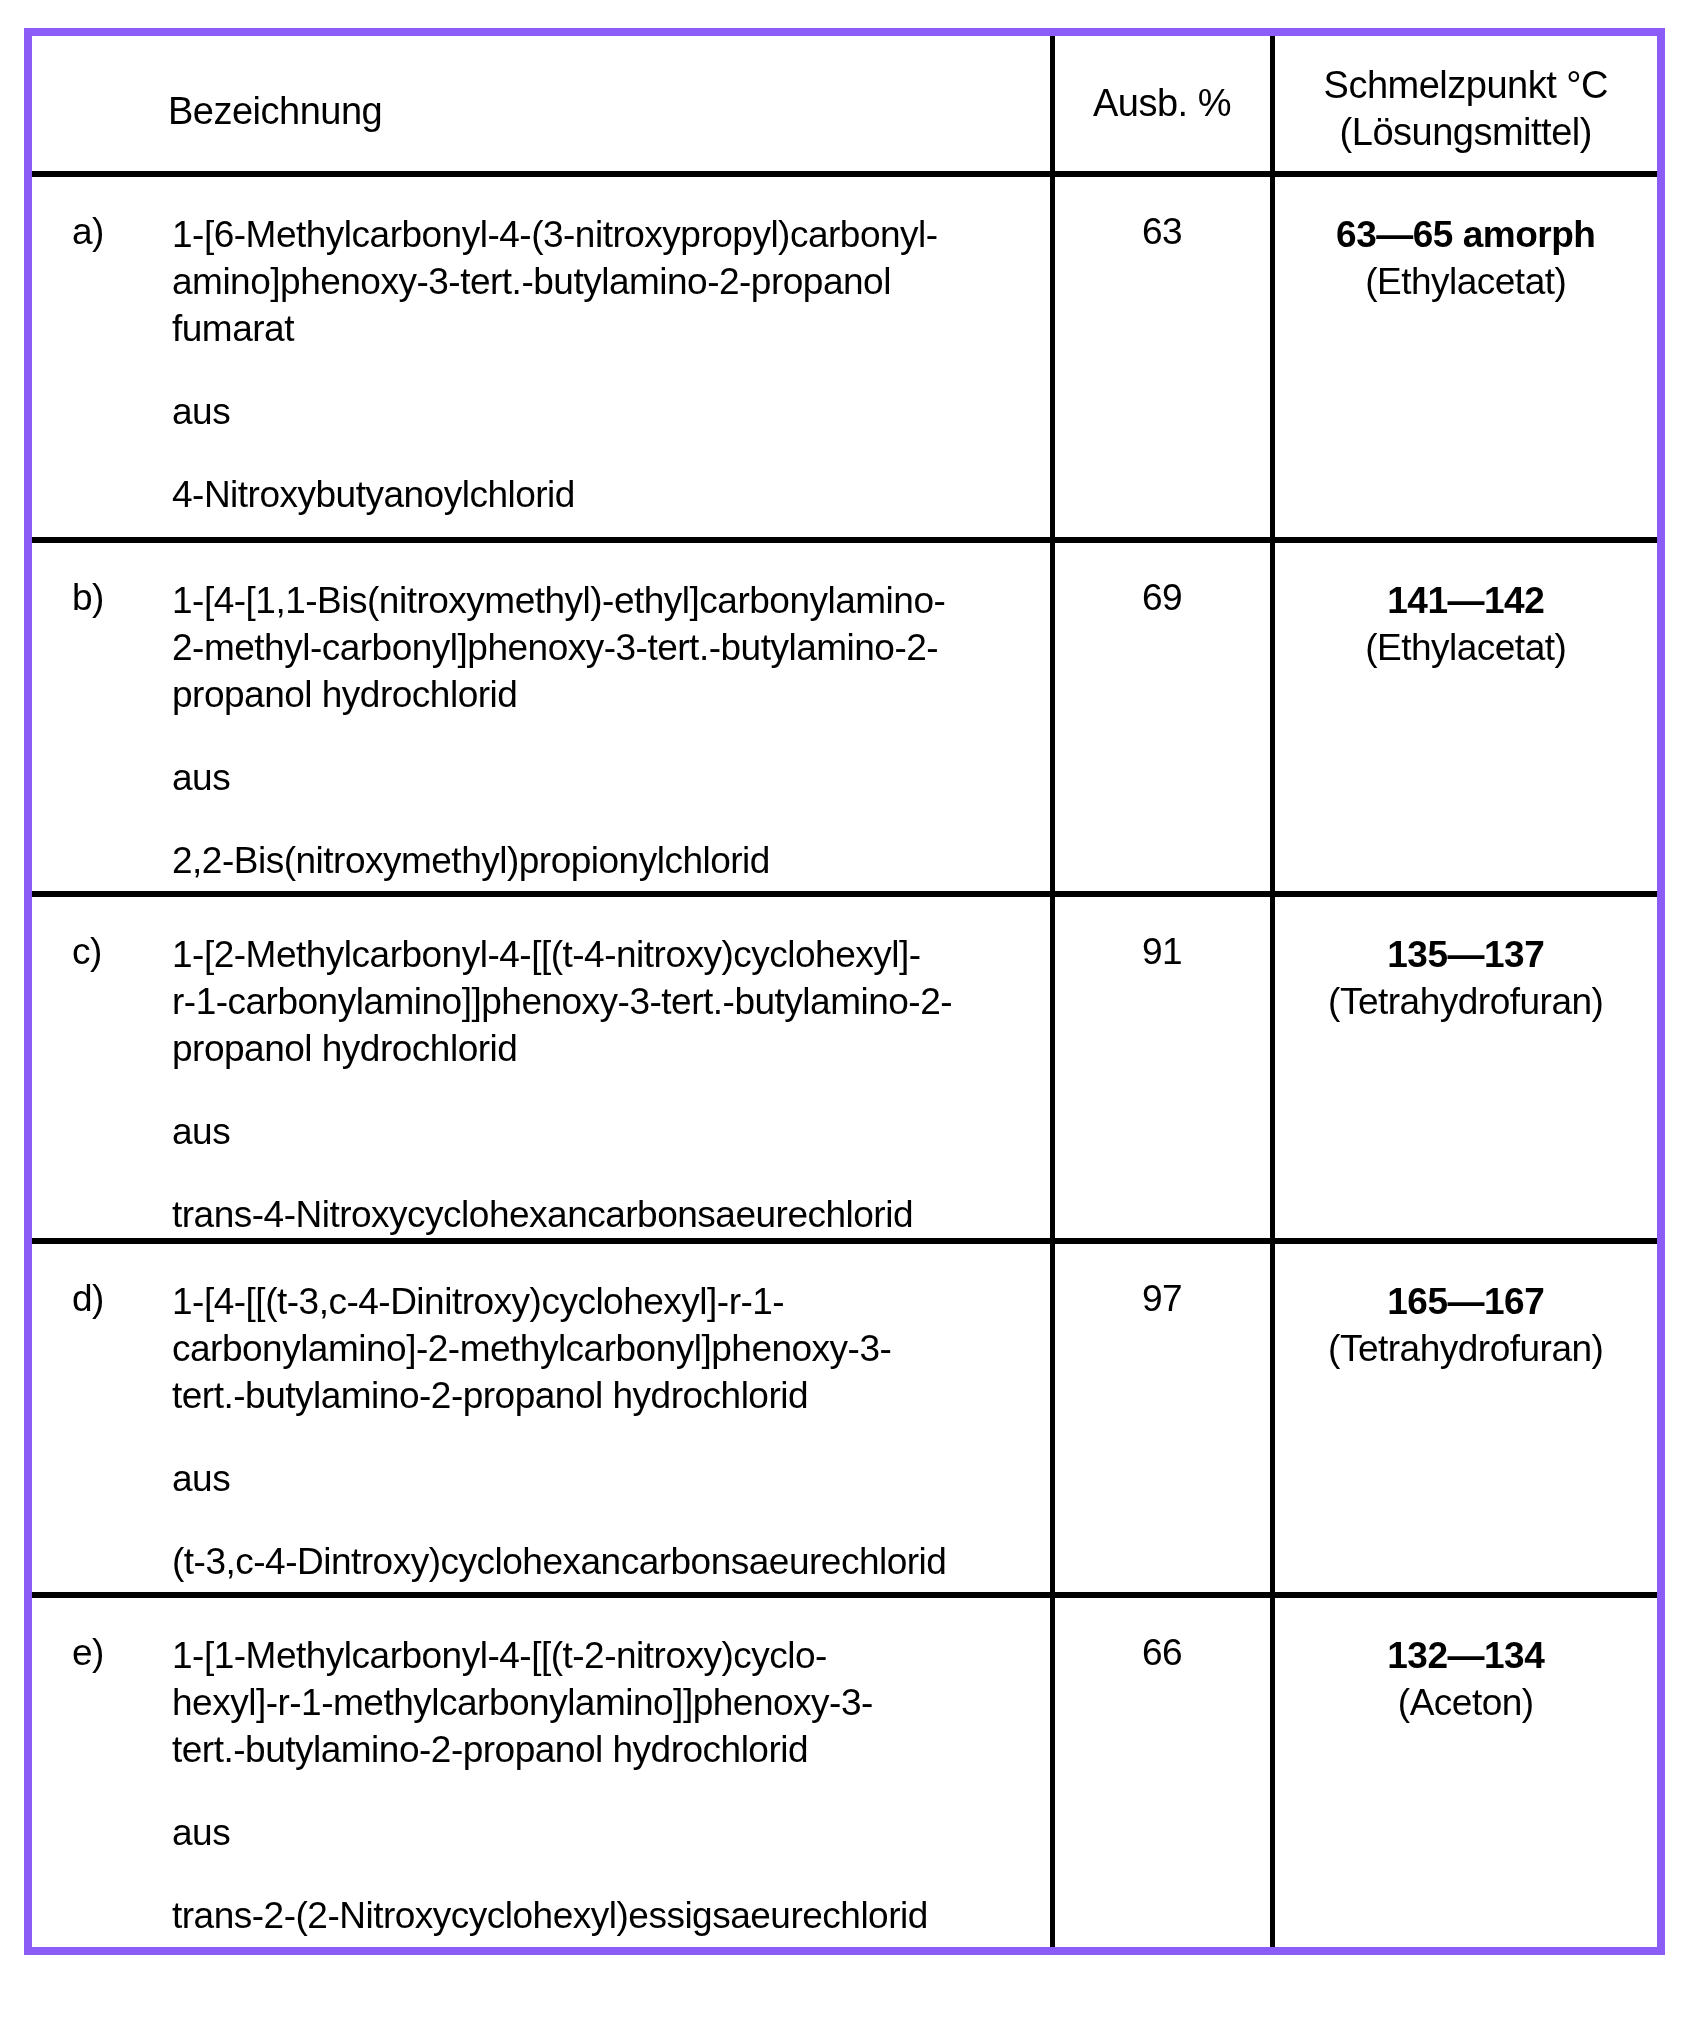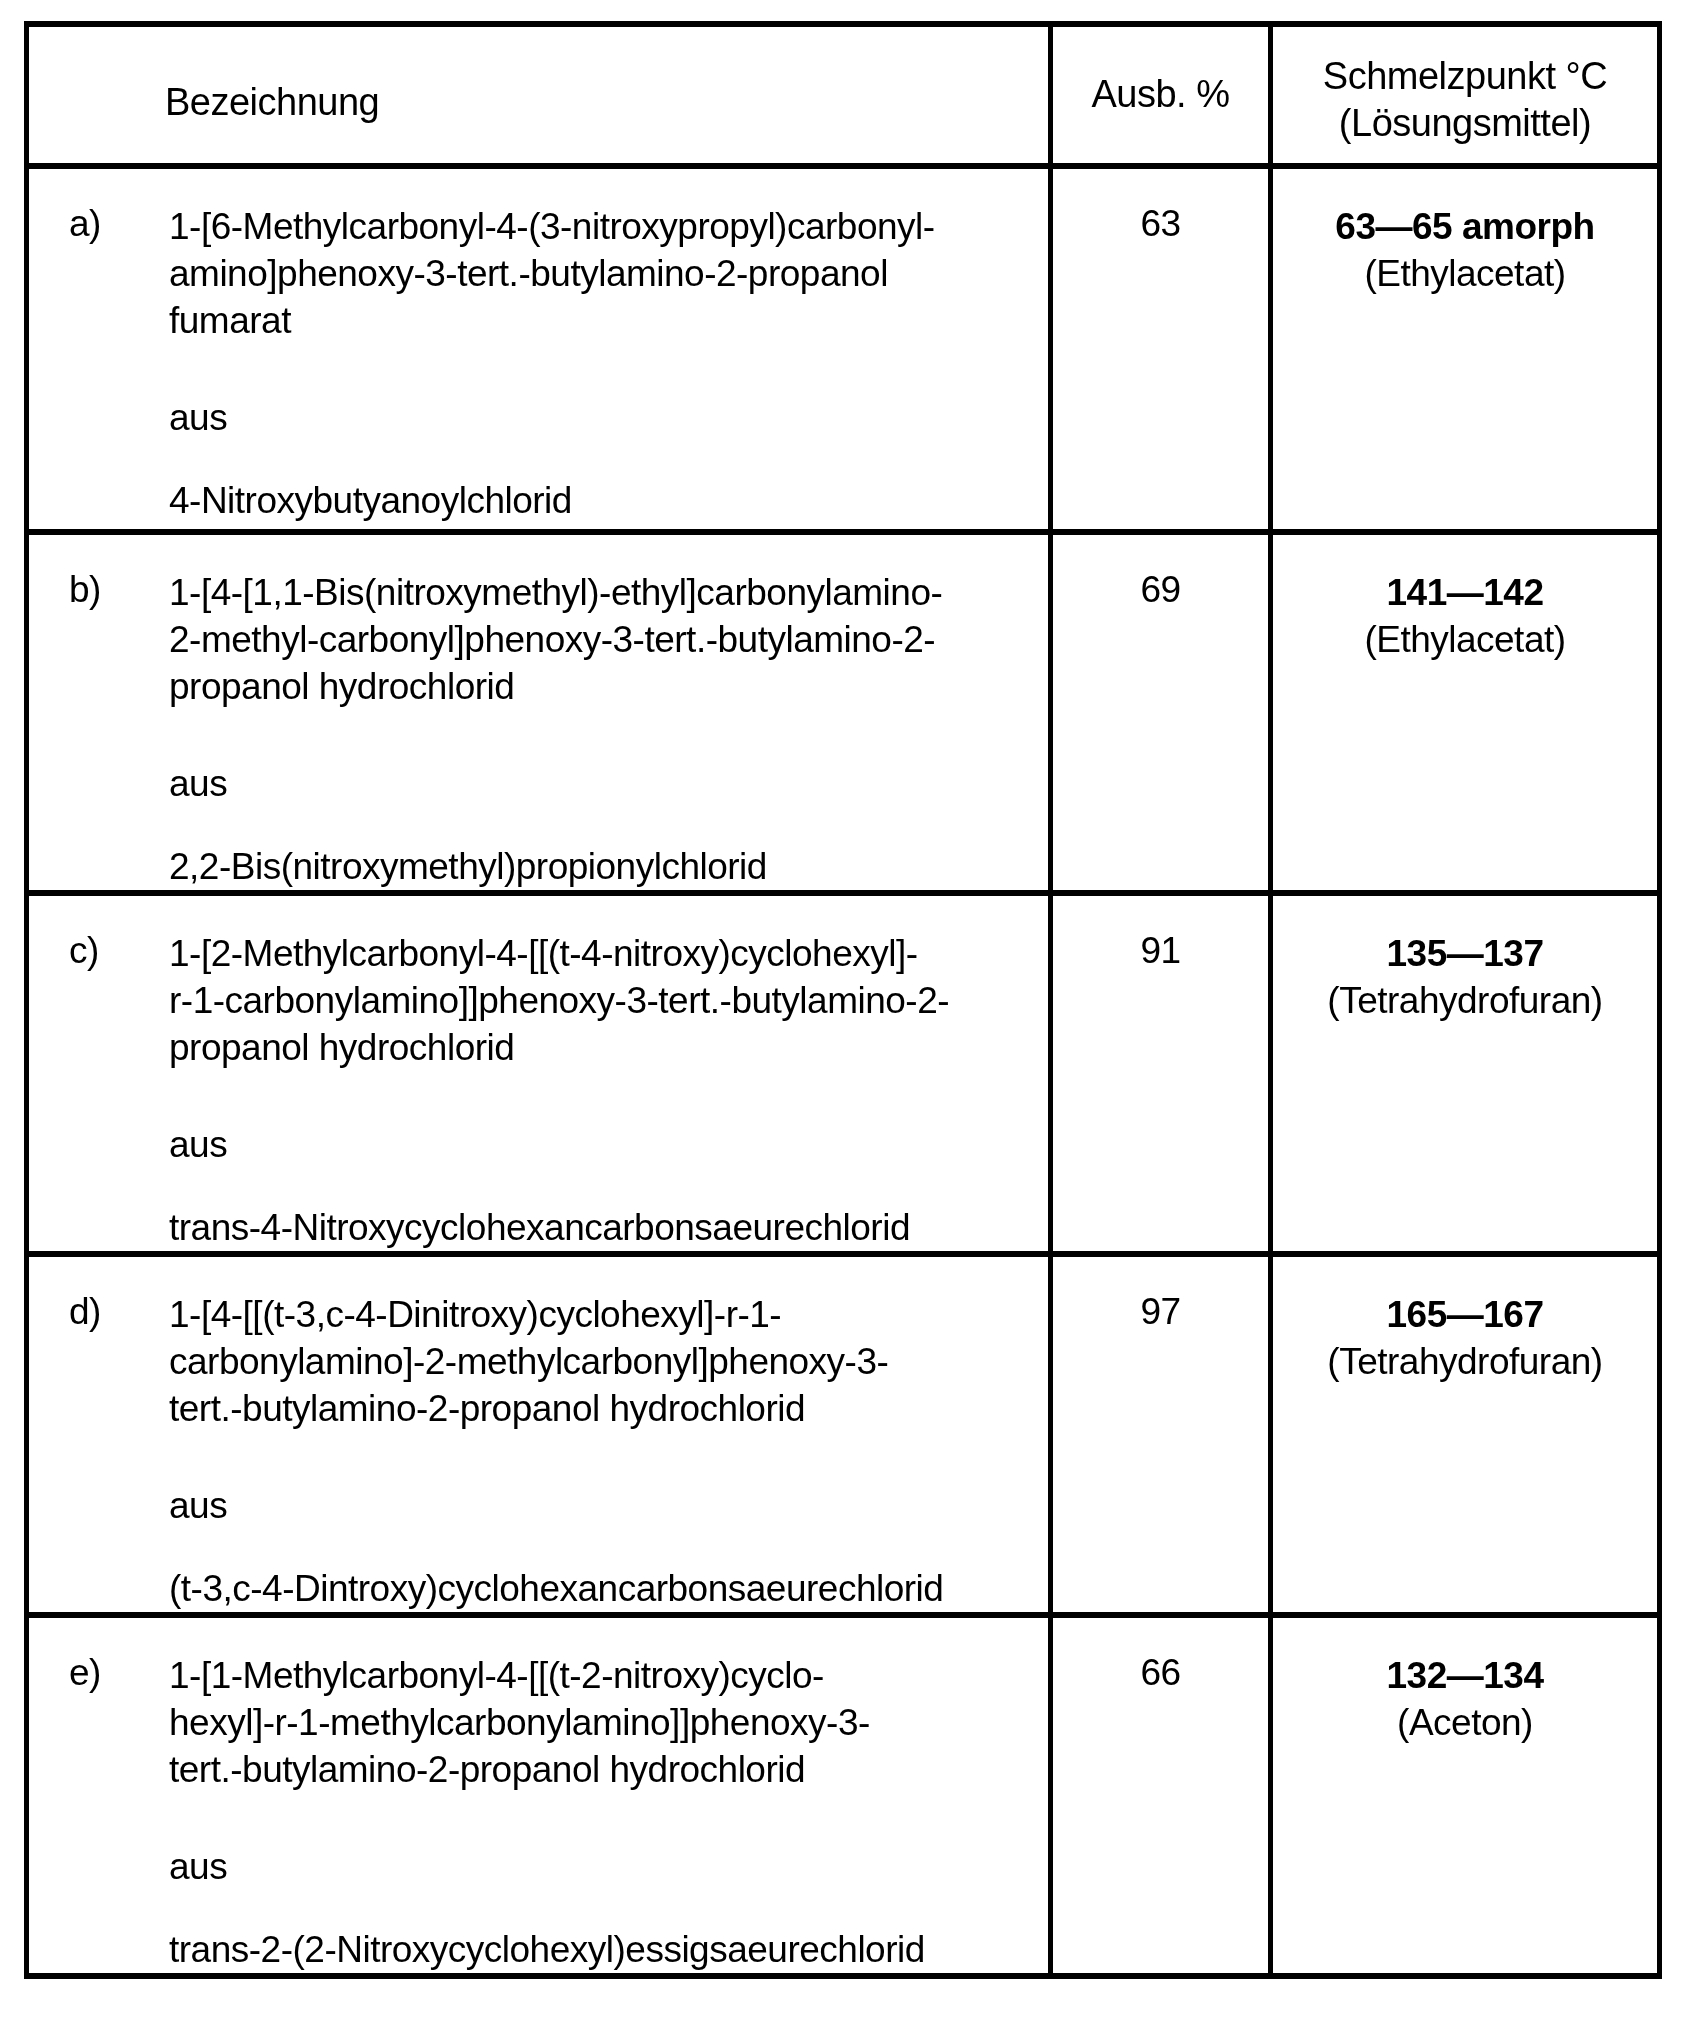--- a/index.html
+++ b/index.html
@@ -8,25 +8,25 @@
     width: 1694px;
     height: 2034px;
     background: #ffffff;
     color: #000000;
     font-family: "Liberation Sans", sans-serif;
     overflow: hidden;
   }
   table.tbl {
     position: absolute;
     left: 24px;
-    top: 21px;
+    top: 28px;
     width: 1633px;
     border-collapse: collapse;
     table-layout: fixed;
-    border: 4px solid #8b5cf6;
+    border: 8px solid #8b5cf6;
   }
   .tbl th, .tbl td {
     border: 5px solid #000;
     border-top-width: 6px;
     border-bottom-width: 6px;
     vertical-align: top;
     padding: 0;
     font-weight: normal;
     font-size: 37px;
     letter-spacing: -0.5px;
@@ -40,21 +40,21 @@
   tr.r4 { height: 356px; }
 
   .hdr-name { text-align: left; padding: 54px 0 0 136px; font-size: 38px; }
   .hdr-yield { padding-top: 46px; font-size: 38px; }
   .hdr-mp { text-align: center; padding-top: 26px; font-size: 38px; line-height: 47px; }
 
   .rowflex { display: flex; align-items: flex-start; }
   .lbl { flex: 0 0 100px; padding: 34px 0 0 40px; }
   .content { flex: 1 1 auto; padding-top: 34px; line-height: 47px; min-width: 0; }
   .cname { white-space: pre-line; }
-  .aus { margin-top: 50px; }
+  .aus { margin-top: 36px; }
   .prec { margin-top: 36px; white-space: nowrap; }
 
   .yield { padding-top: 34px; text-align: center; }
   .mpcell { text-align: center; }
   .mp { padding-top: 34px; line-height: 47px; font-weight: bold; }
   .solv { line-height: 47px; }
 </style>
 </head>
 <body>
 

